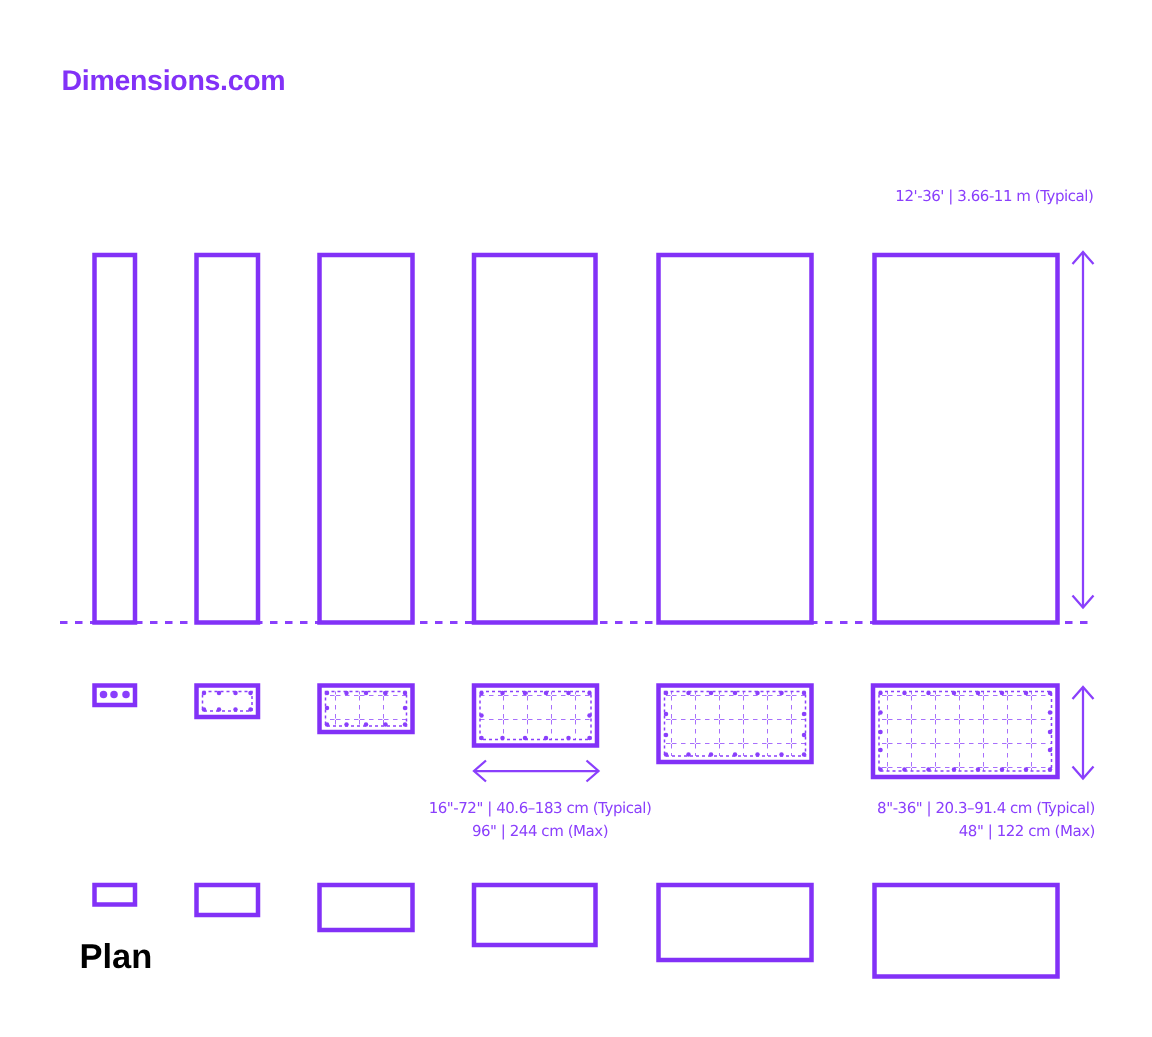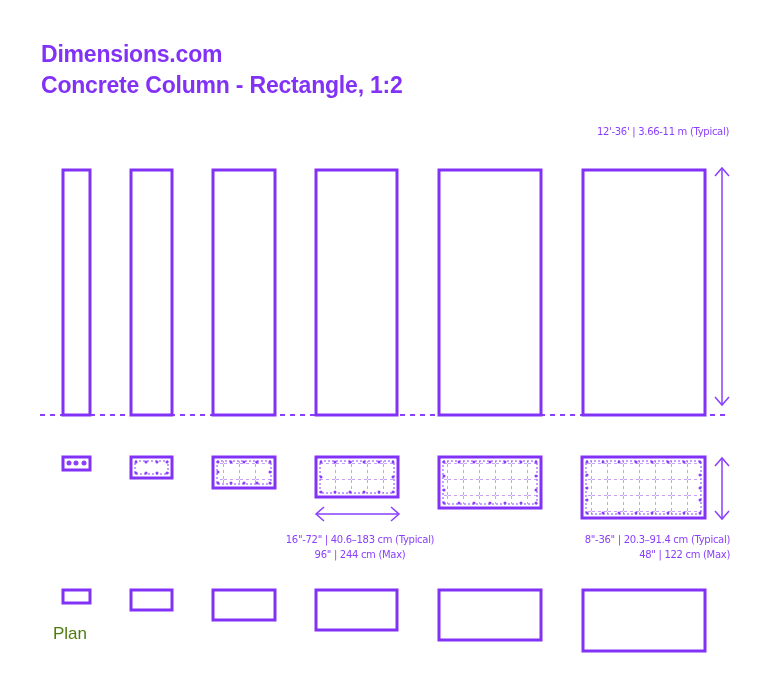--- a/index.html
+++ b/index.html
@@ -1,29 +1,28 @@
 <!DOCTYPE html>
 <html><head>
 <meta charset="utf-8">
 <style>
   html, body { margin: 0; padding: 0; background: #ffffff; }
   body { width: 768px; height: 691px; position: relative; overflow: hidden; font-family: "Liberation Sans", "DejaVu Sans", sans-serif; }
-  .title { position: absolute; left: 41px; top: 39px; color: #8231f7; font-weight: bold; font-size: 23px; line-height: 31px; letter-spacing: -0.2px; }
+  .title { position: absolute; left: 41px; top: 39px; color: #8231f7; font-weight: bold; font-size: 19px; line-height: 31px; letter-spacing: -0.2px; }
   .title div { white-space: nowrap; }
   svg.drawing { position: absolute; left: 0; top: 0; }
   .label { position: absolute; color: #8a3ffc; font-size: 10px; line-height: 15px; text-align: right; white-space: nowrap; font-family: "DejaVu Sans", sans-serif; letter-spacing: -0.3px; }
   .label div { white-space: nowrap; }
-  .plan-label { position: absolute; left: 53px; top: 624px; color: #4d7c0f; font-size: 17px; font-weight: normal; font-family: "Liberation Sans", sans-serif; }
+  .plan-label { position: absolute; left: 53px; top: 624px; color: #000000; font-size: 23px; font-weight: bold; font-family: "Liberation Sans", sans-serif; }
 </style>
 </head>
 <body>
 
 <div class="title">
   <div>Dimensions.com</div>
-  <div>Concrete Column - Rectangle, 1:2</div>
 </div>
 
 <div class="label" style="right:39px; top:124px;">
   <div>12'-36' | 3.66-11 m (Typical)</div>
 </div>
 
 <div class="label" style="left:260px; top:532px; text-align:center; width:200px;">
   <div>16"-72" | 40.6–183 cm (Typical)</div>
   <div>96" | 244 cm (Max)</div>
 </div>

